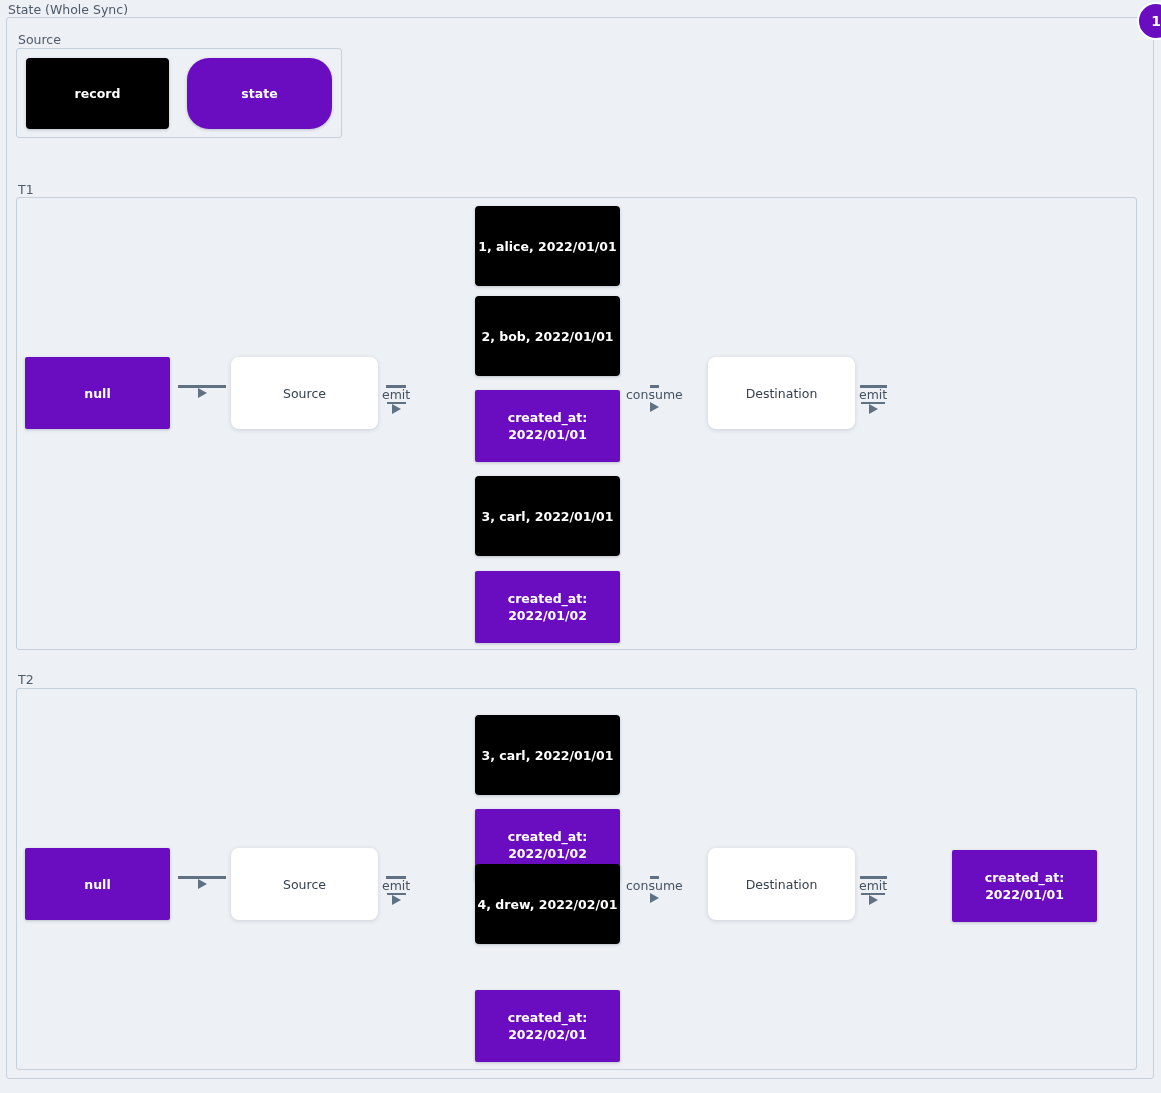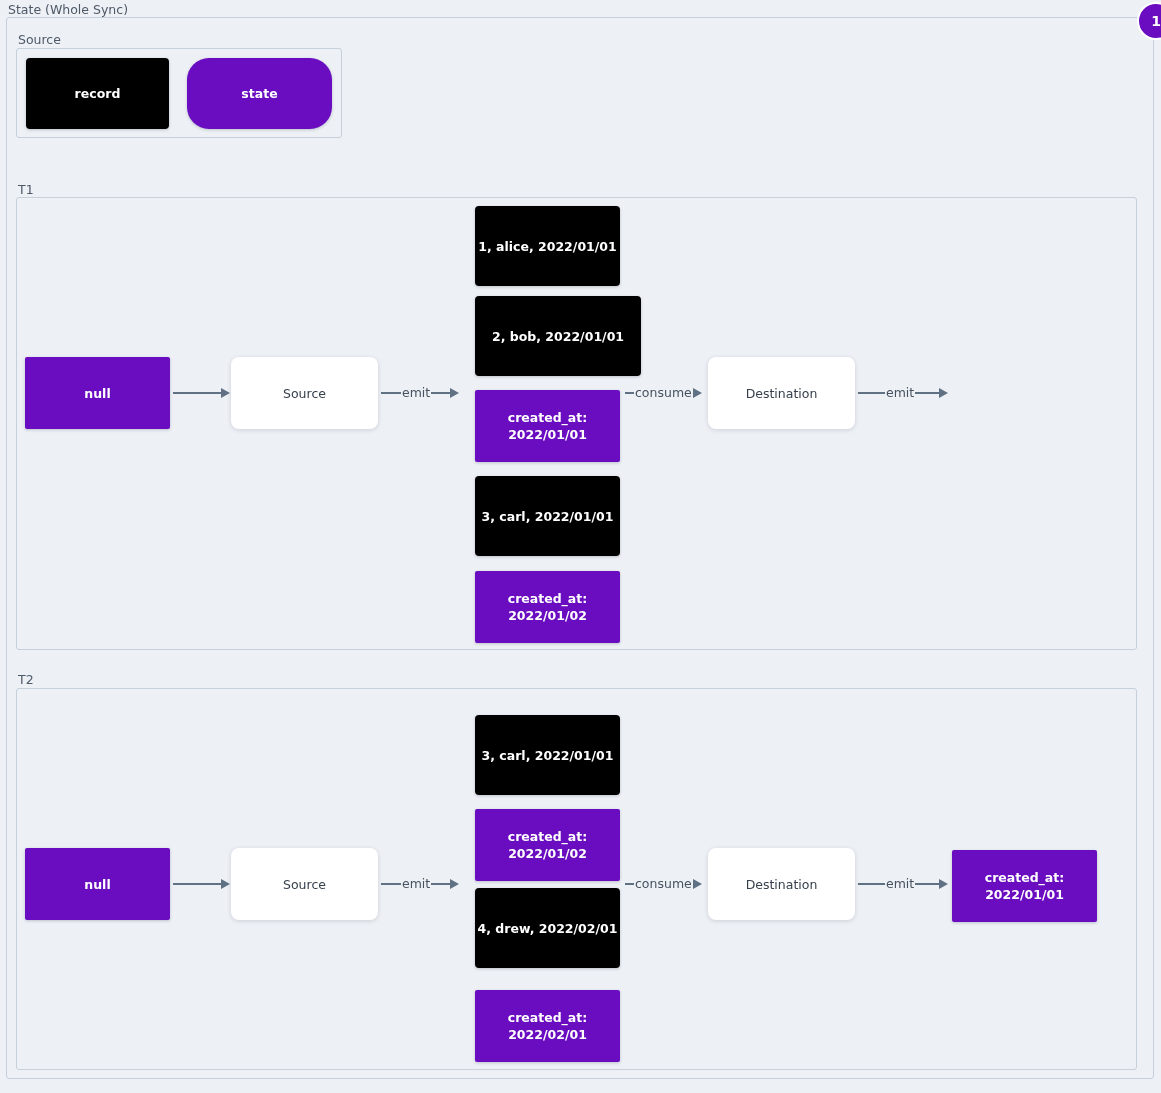--- a/index.html
+++ b/index.html
@@ -101,20 +101,21 @@
     box-shadow: 0 1px 4px rgba(40,55,80,.17);
   }
 
   
   .arrow {
     position: absolute;
     display: flex;
     align-items: center;
     height: 16px;
     pointer-events: none;
+    flex-direction: column;
   }
   .arrow .line {
     height: 2.5px;
     background: #5f7183;
     flex: none;
   }
   .arrow .alabel {
     font-size: 12.5px;
     color: #46525f;
     padding: 0 1px;
@@ -174,21 +175,21 @@
 <div class="node plain" style="left:231px; top:357px; width:147px; height:72px;">Source</div>
 
 <div class="arrow" style="left:381px; top:385px;">
   <span class="line" style="width:20px;"></span>
   <span class="alabel">emit</span>
   <span class="line" style="width:19px;"></span>
   <span class="head"></span>
 </div>
 
 <div class="node record" style="left:475px; top:206px; width:145px; height:80px;">1, alice, 2022/01/01</div>
-<div class="node record" style="left:475px; top:296px; width:166px; height:80px;">2, bob, 2022/01/01</div>
+<div class="node record" style="left:475px; top:296px; width:145px; height:80px;">2, bob, 2022/01/01</div>
 <div class="node state" style="left:475px; top:390px; width:145px; height:72px;">created_at:
 2022/01/01</div>
 <div class="node record" style="left:475px; top:476px; width:145px; height:80px;">3, carl, 2022/01/01</div>
 <div class="node state" style="left:475px; top:571px; width:145px; height:72px;">created_at:
 2022/01/02</div>
 
 <div class="arrow" style="left:625px; top:385px;">
   <span class="line" style="width:9px;"></span>
   <span class="alabel">consume</span>
   <span class="head"></span>
@@ -218,21 +219,21 @@
 <div class="arrow" style="left:381px; top:876px;">
   <span class="line" style="width:20px;"></span>
   <span class="alabel">emit</span>
   <span class="line" style="width:19px;"></span>
   <span class="head"></span>
 </div>
 
 <div class="node record" style="left:475px; top:715px; width:145px; height:80px;">3, carl, 2022/01/01</div>
 <div class="node state" style="left:475px; top:809px; width:145px; height:72px;">created_at:
 2022/01/02</div>
-<div class="node record" style="left:475px; top:888px; width:145px; height:80px;">4, drew, 2022/02/01</div>
+<div class="node record" style="left:475px; top:864px; width:145px; height:80px;">4, drew, 2022/02/01</div>
 <div class="node state" style="left:475px; top:990px; width:145px; height:72px;">created_at:
 2022/02/01</div>
 
 <div class="arrow" style="left:625px; top:876px;">
   <span class="line" style="width:9px;"></span>
   <span class="alabel">consume</span>
   <span class="head"></span>
 </div>
 
 <div class="node plain" style="left:708px; top:848px; width:147px; height:72px;">Destination</div>

